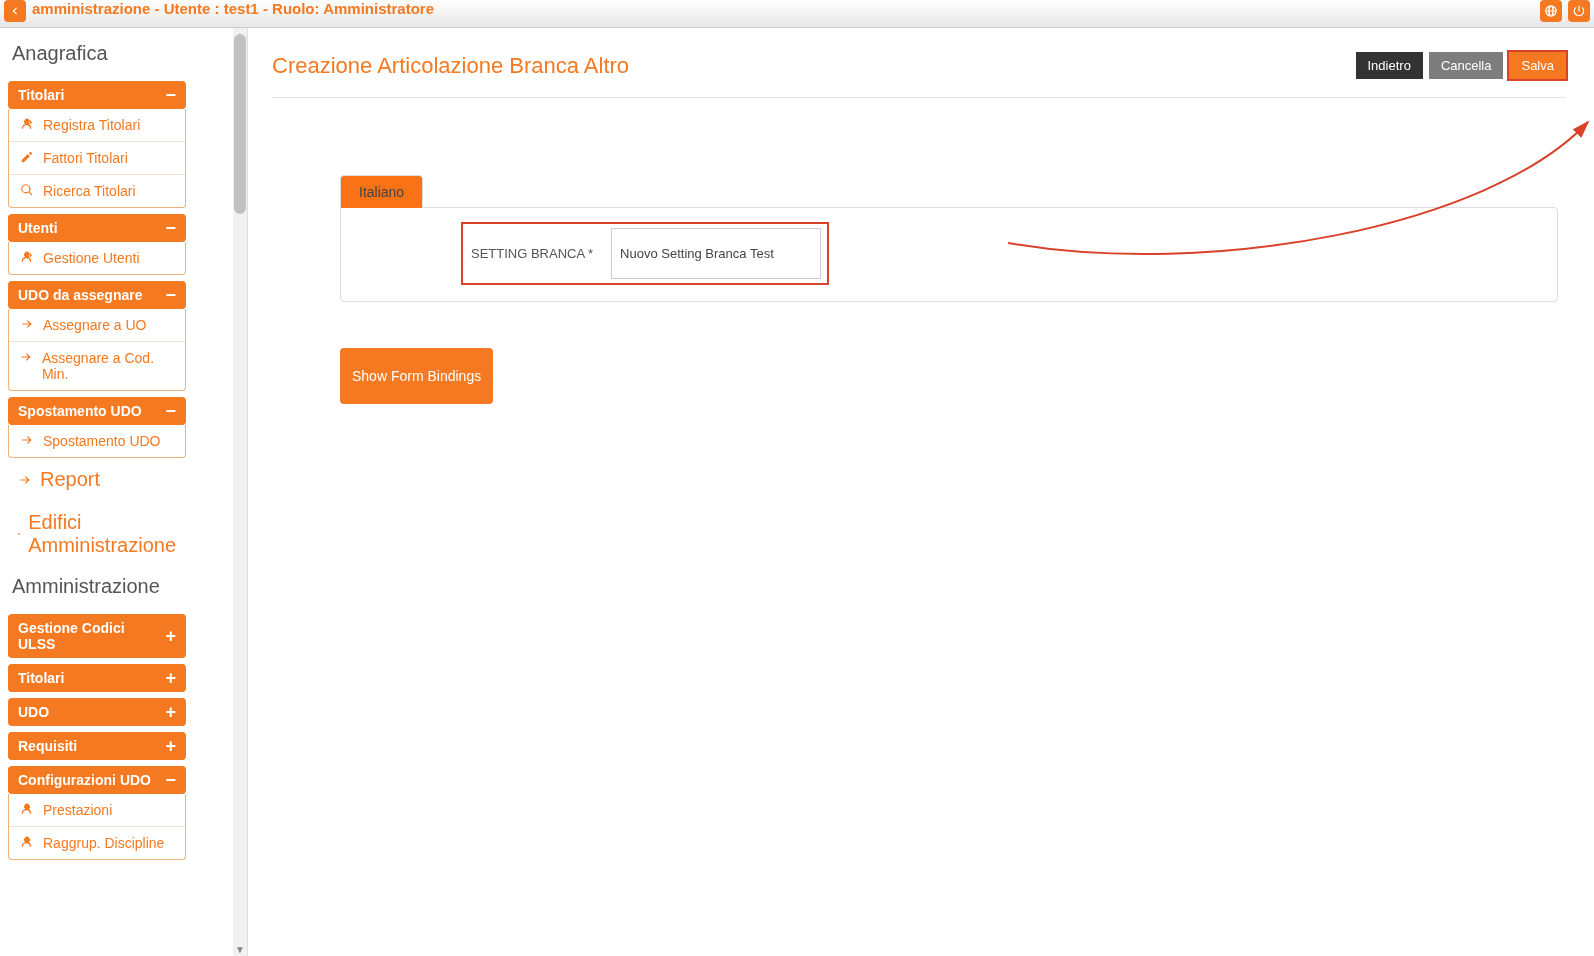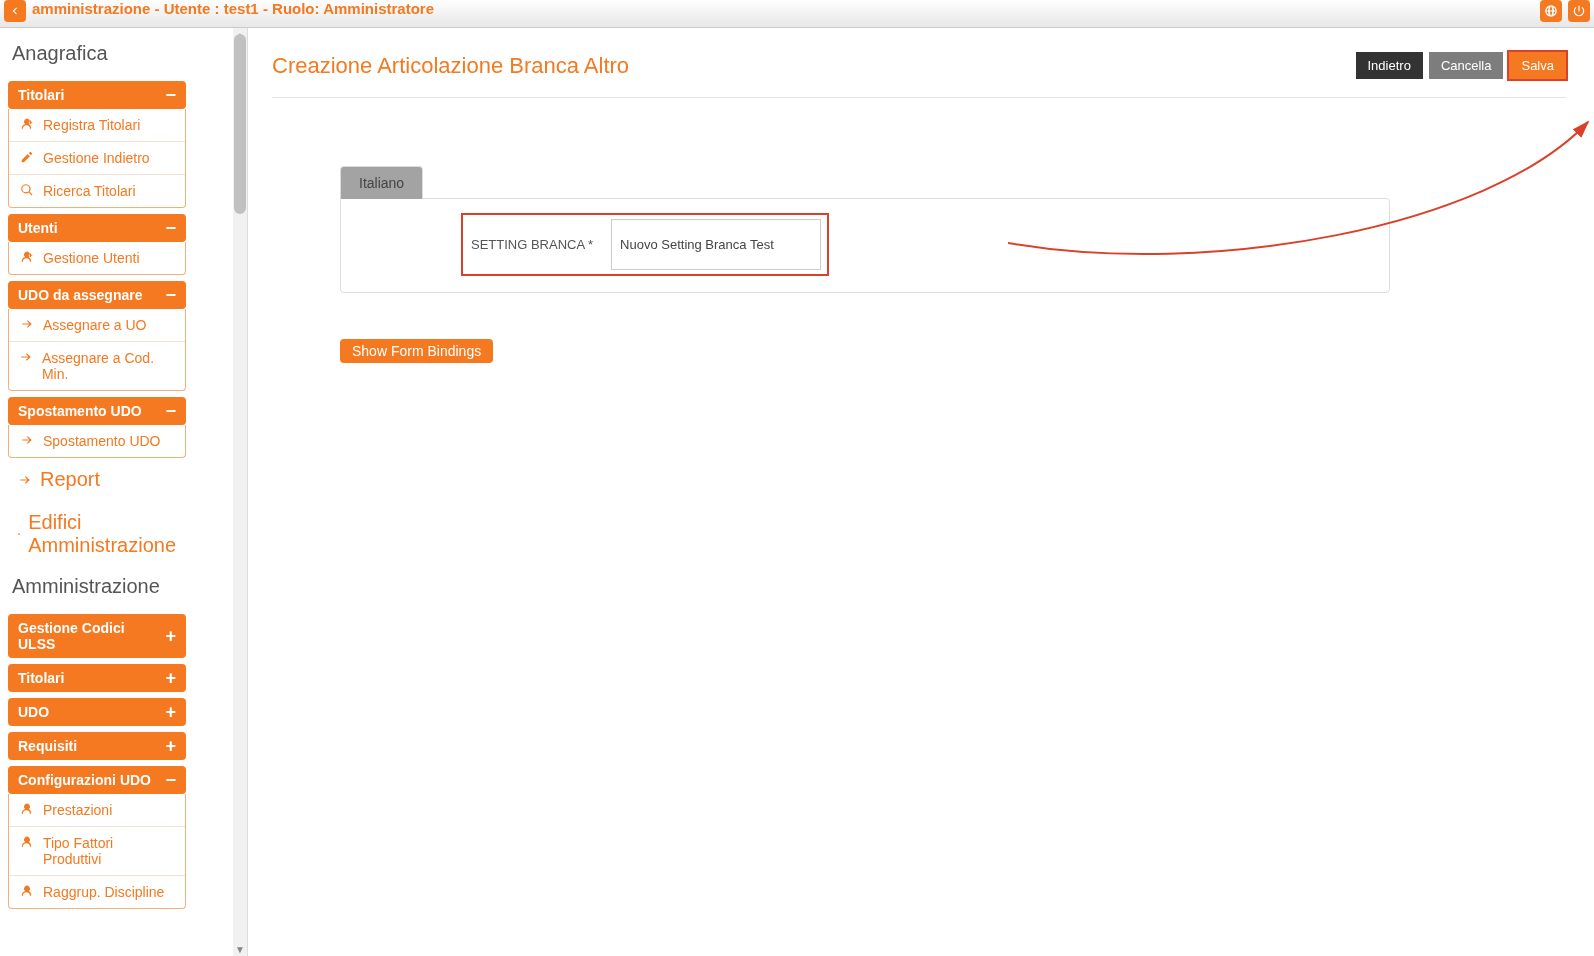--- a/index.html
+++ b/index.html
@@ -104,47 +104,47 @@
 .btn {
   border:none; border-radius:0; padding:6px 12px;
   font-size:13px; color:#fff; cursor:pointer;
 }
 .btn-dark{background:#333;}
 .btn-gray{background:#7d7d7d;}
 .btn-orange{background:#f47920; outline:2px solid #d9412a; outline-offset:0;}
 
 .form-area { margin: 68px 0 0 68px; }
 .tab {
-  display:inline-block; background:#a3a3a3;
+  display:inline-block; background:#f97316;
   border:1px solid #ddd; border-bottom:none;
   border-radius:4px 4px 0 0;
   padding:8px 18px; font-size:14px; color:#444;
-  position:relative; z-index:2;
+  position:relative; z-index:2;margin-top:9px;
 }
 .card {
   border:1px solid #ddd; border-radius:0 4px 4px 4px;
   background:#fff; min-height:60px;
   margin-top:-1px; padding: 14px 20px 16px 120px;
   display:flex; align-items:center; gap:18px;
-  width: 1050px;
+  width: 1218px;
 }
 .field-group{
   display:flex; align-items:center; gap:18px;
   border:2px solid #d9412a; padding:4px 6px 4px 8px;
   background:#fff;
 }
 .field-label{font-size:13px; color:#555;}
 .field-input{
   border:1px solid #ccc; padding:17px 8px; width:210px; font-size:13px;
   color:#444; outline:none;
 }
 .show-bindings{
   display:inline-block; margin: 46px 0 0 68px;
   background:#f47920; color:#fff; border:none;
-  padding:4px 12px; border-radius:4px; font-size:14px; cursor:pointer;
+  padding:20px 12px; border-radius:4px; font-size:14px; cursor:pointer;
 }
 
 .arrow-svg{
   position:absolute; top:80px; left:760px; width:620px; height:170px;
   pointer-events:none;
 }
 </style>
 </head>
 <body>
 
@@ -186,21 +186,21 @@
               </svg>
             </span>
           <span>Registra Titolari</span>
         </div>
         <div class="menu-item">
           <span class="mi-icon">
               <svg viewBox="0 0 24 24">
                 <path d="M3 17.25V21h3.75L17 10.75l-3.75-3.75L3 17.25zM20.7 7a1 1 0 000-1.4l-2.3-2.3a1 1 0 00-1.4 0L15 5.3 18.7 9 20.7 7z"></path>
               </svg>
             </span>
-          <span>Gestione Indietro</span>
+          <span>Fattori Titolari</span>
         </div>
         <div class="menu-item">
           <span class="mi-icon">
               <svg viewBox="0 0 24 24">
                 <path d="M10 2a8 8 0 105 14.3l5 5 1.4-1.4-5-5A8 8 0 0010 2zm0 2a6 6 0 110 12 6 6 0 010-12z"></path>
               </svg>
             </span>
           <span>Ricerca Titolari</span>
         </div>
       </div>
@@ -294,28 +294,20 @@
         <span class="toggle">−</span>
       </div>
       <div class="panel-list">
         <div class="menu-item">
           <span class="mi-icon">
               <svg viewBox="0 0 24 24">
                 <path d="M15 12a5 5 0 10-6 0A8 8 0 003 20h2a6 6 0 0112 0h2a8 8 0 00-4-8z"></path>
               </svg>
             </span>
           <span>Prestazioni</span>
-        </div>
-        <div class="menu-item">
-          <span class="mi-icon">
-              <svg viewBox="0 0 24 24">
-                <path d="M15 12a5 5 0 10-6 0A8 8 0 003 20h2a6 6 0 0112 0h2a8 8 0 00-4-8z"></path>
-              </svg>
-            </span>
-          <span>Tipo Fattori Produttivi</span>
         </div>
         <div class="menu-item">
           <span class="mi-icon">
               <svg viewBox="0 0 24 24">
                 <path d="M15 12a5 5 0 10-6 0A8 8 0 003 20h2a6 6 0 0112 0h2a8 8 0 00-4-8z"></path>
               </svg>
             </span>
           <span>Raggrup. Discipline</span>
         </div>
       </div>

